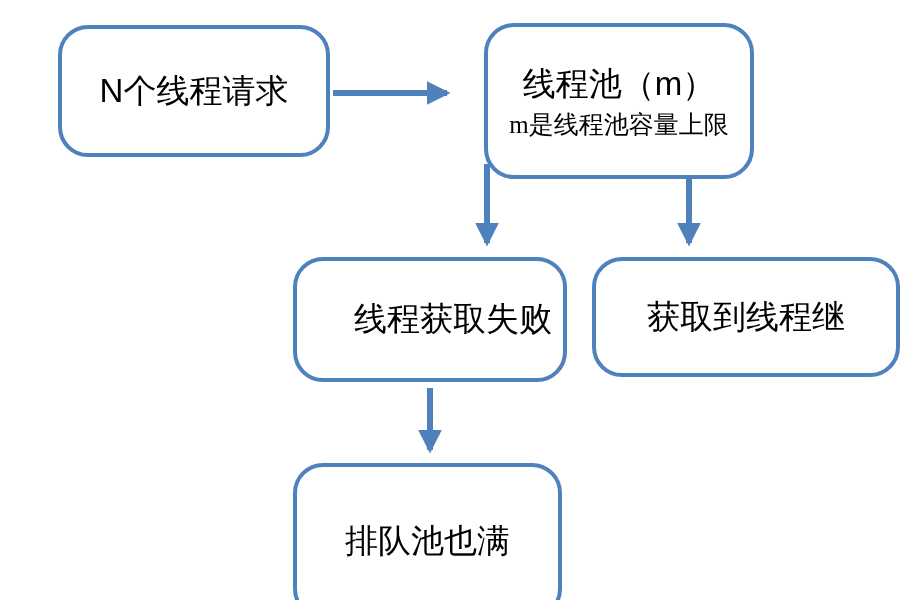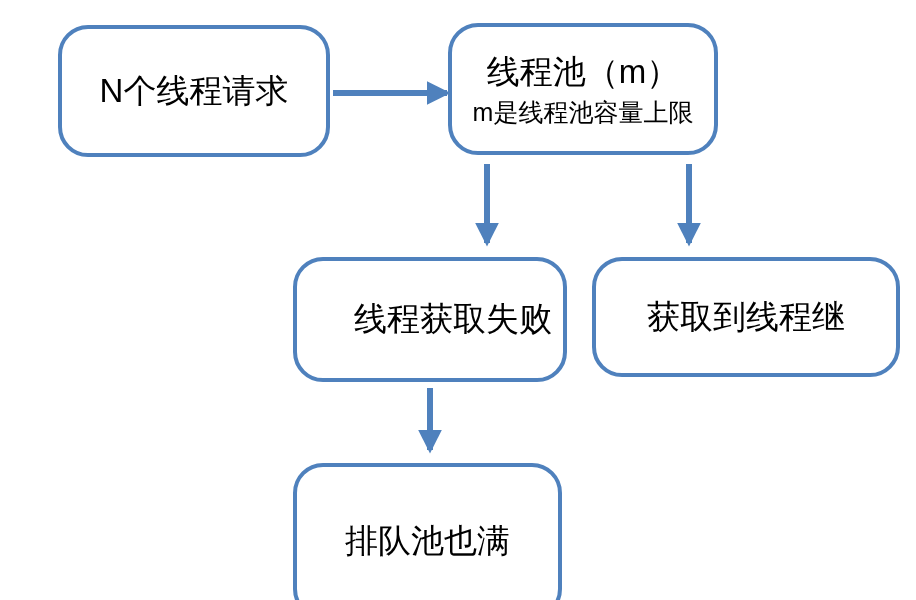--- a/index.html
+++ b/index.html
@@ -31,23 +31,24 @@
   }
   .node .line {
     font-size: 33px;
     line-height: 1.42;
     white-space: nowrap;
   }
   .node .subtitle {
     font-size: 25px;
     line-height: 1.35;
     white-space: nowrap;
+    font-family: Liberation Serif, serif;
   }
   #node-requests      { left: 58px;  top: 25px;  width: 272px; height: 132px; }
-  #node-pool          { left: 448px; top: 23px;  width: 270px; height: 132px; }
+  #node-pool          { left: 484px; top: 23px;  width: 270px; height: 156px; }
   #node-queue         { left: 293px; top: 257px; width: 274px; height: 125px; padding-left: 46px; }
   #node-access        { left: 592px; top: 257px; width: 308px; height: 120px; }
   #node-circuit-break { left: 293px; top: 463px; width: 269px; height: 156px; }
   .edges-layer {
     position: absolute;
     left: 0;
     top: 0;
     width: 916px;
     height: 600px;
     z-index: 1;

